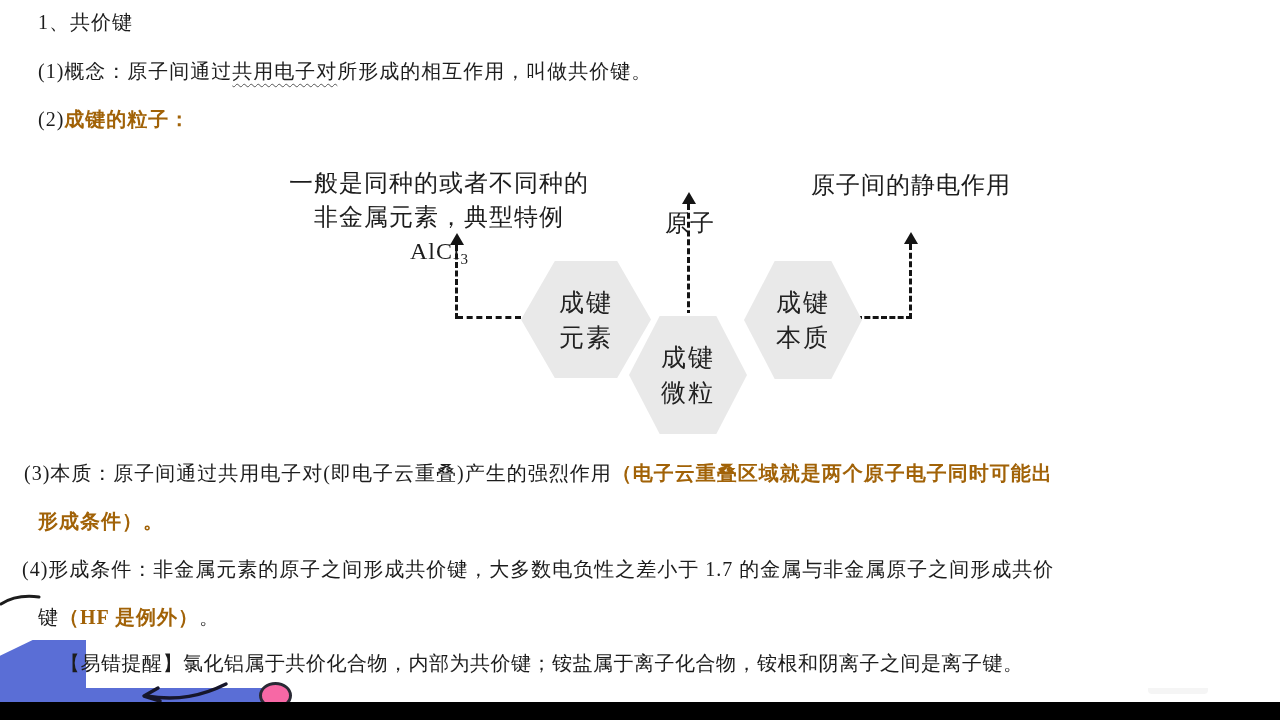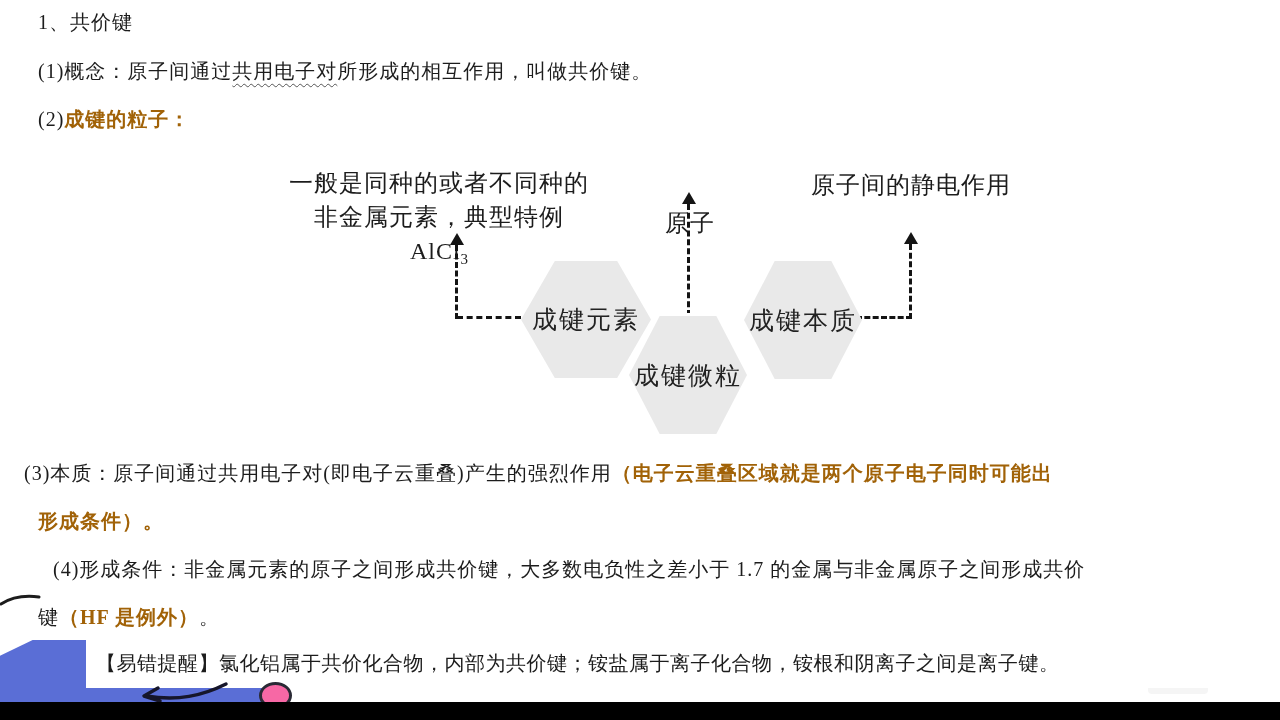--- a/index.html
+++ b/index.html
@@ -26,21 +26,21 @@
     position:absolute;
     clip-path:polygon(0% 50%,26% 0%,74% 0%,100% 50%,74% 100%,26% 100%);
     background:#e9e9e9;
   }
   .hex-outer{
     position:absolute;
     clip-path:polygon(0% 50%,26% 0%,74% 0%,100% 50%,74% 100%,26% 100%);
     background:#ffffff;
   }
   .hex-label{
-    position:absolute;inset:0;display:flex;flex-direction:row;
+    position:absolute;inset:0;display:flex;flex-direction:column;
     align-items:center;justify-content:center;
     font-size:25px;line-height:35px;letter-spacing:2px;color:#222;
   }
   
   .dash-v{position:absolute;width:0;border-left:3px dashed #141414;}
   .dash-h{position:absolute;height:0;border-top:3px dashed #141414;}
   .arrow-up{
     position:absolute;width:0;height:0;
     border-left:7px solid transparent;border-right:7px solid transparent;
     border-bottom:12px solid #141414;
@@ -49,21 +49,21 @@
   .blue-mascot{
     position:absolute;left:0;top:640px;width:272px;height:63px;
     background:#5a6ed6;
     clip-path:polygon(0% 25%,12% 0%,100% 0%,100% 100%,0% 100%);
     z-index:1;
   }
   .white-note-box{
     position:absolute;left:86px;top:634px;width:1194px;height:54px;
     background:#ffffff;z-index:2;
   }
-  .note-text{z-index:3;margin-left:36px;}
+  .note-text{z-index:3;}
   .pink-paw{
     position:absolute;left:259px;top:682px;width:33px;height:27px;
     background:#f768a5;border:3px solid #2a2a35;border-radius:50%;
     box-sizing:border-box;z-index:2;
   }
   .black-bar{
     position:absolute;left:0;top:702px;width:1280px;height:18px;
     background:#000000;z-index:4;
   }
   .wm{position:absolute;background:#a9a9a9;opacity:0.30;z-index:0;}
@@ -137,21 +137,21 @@
     </div>
   </div>
 </div>
 
 <div class="line" style="left:24px;top:459px;text-align:right;">
   <span>(3)本质：原子间通过共用电子对(即电子云重叠)产生的强烈作用</span><span class="blue">（电子云重叠区域就是两个原子电子同时可能出</span>
 </div>
 
 <div class="line blue" style="left:38px;top:507px;">形成条件）。</div>
 
-<div class="line" style="left:53px;top:555px;">(4)形成条件：非金属元素的原子之间形成共价键，大多数电负性之差小于 1.7 的金属与非金属原子之间形成共价</div>
+<div class="line" style="left:22px;top:555px;">(4)形成条件：非金属元素的原子之间形成共价键，大多数电负性之差小于 1.7 的金属与非金属原子之间形成共价</div>
 
 <div class="line" style="left:38px;top:603px;">
   <span>键</span><span class="blue">（HF 是例外）</span><span>。</span>
 </div>
 
 <div class="wm" style="left:1138px;top:645px;width:10px;height:26px;"></div>
 <div class="wm" style="left:1152px;top:653px;width:9px;height:18px;"></div>
 <div class="wm" style="left:1165px;top:640px;width:10px;height:31px;"></div>
 <div class="wm" style="left:1179px;top:650px;width:9px;height:21px;"></div>
 <div class="wm" style="left:1192px;top:643px;width:11px;height:28px;border-radius:2px;"></div>

